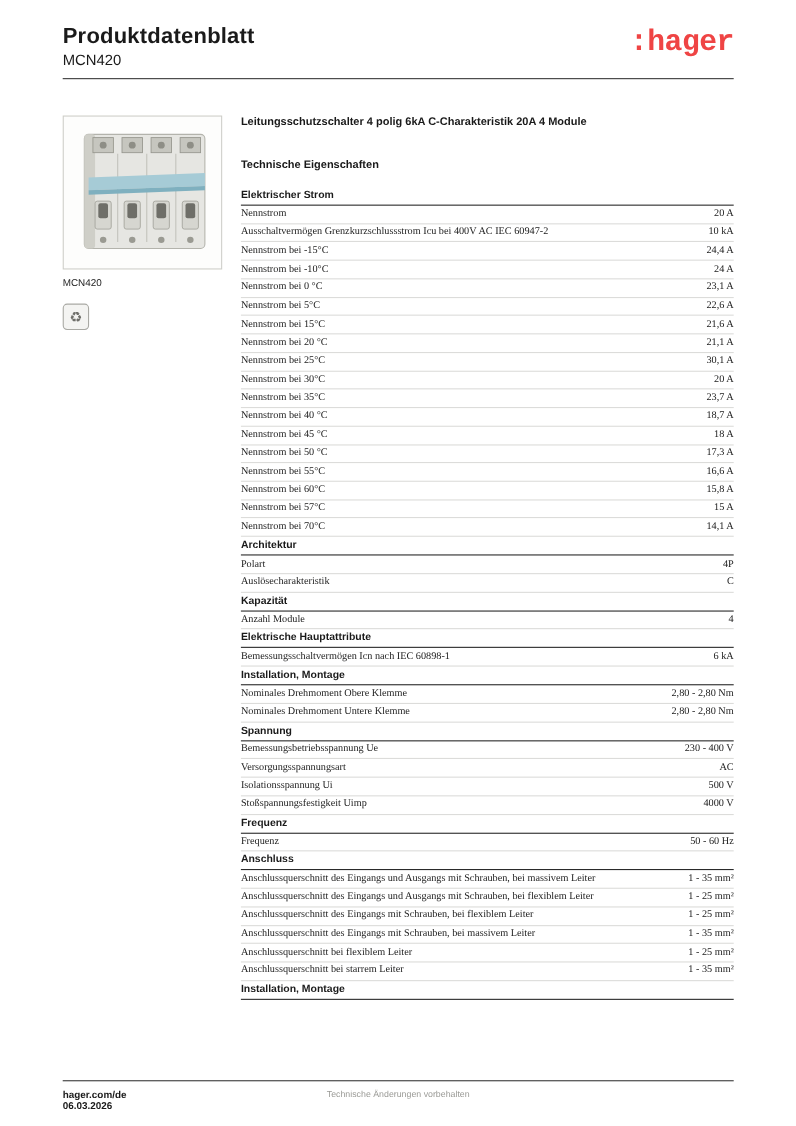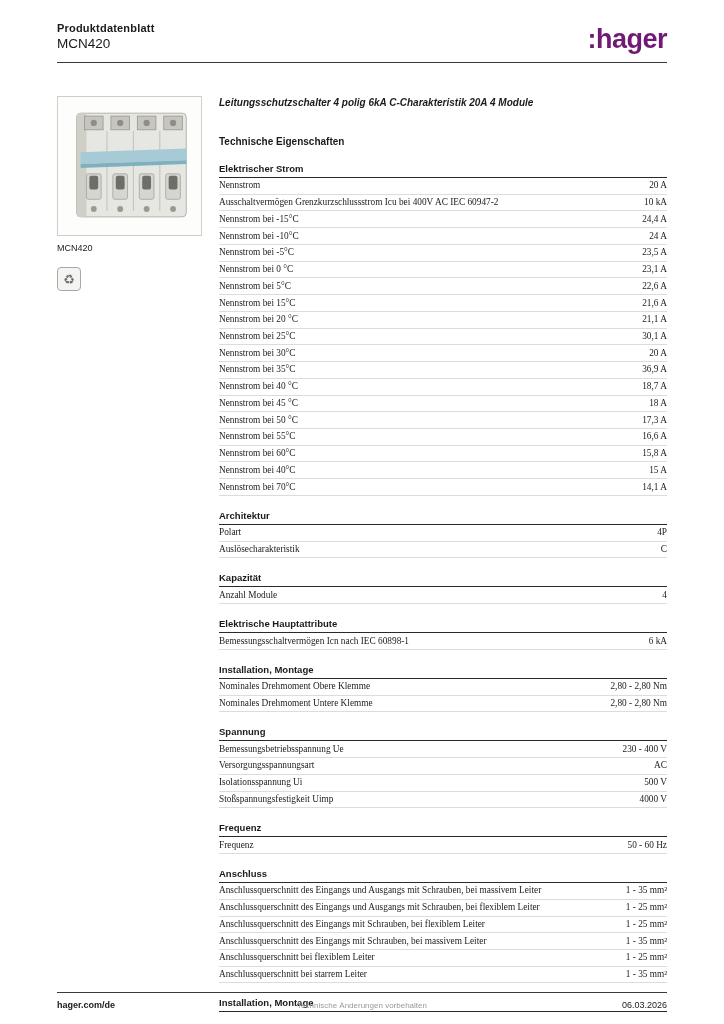--- a/index.html
+++ b/index.html
@@ -11,21 +11,21 @@
     position: relative;
     overflow: hidden;
   }
   .page { position: absolute; inset: 0; padding: 22px 57px 0 57px; }
 
   
   .header {
     display: flex; justify-content: space-between; align-items: flex-start;
     border-bottom: 1px solid #3a3a3a; padding-bottom: 9px;
   }
-  .doc-title { font-size: 11px; font-weight: bold; letter-spacing: .2px; }
+  .doc-title { font-size: 20px; font-weight: bold; letter-spacing: .2px; }
   .doc-subtitle { font-size: 13.5px; margin-top: 2px; }
   .logo { font-size: 27px; font-weight: bold; line-height: 1; margin-top: 4px; letter-spacing: -.5px; }
 
   
   .content { display: flex; gap: 17px; margin-top: 33px; }
   .left-col { width: 145px; flex: 0 0 145px; }
   .right-col { flex: 1; min-width: 0; }
 
   .product-image-box {
     width: 145px; height: 140px;
@@ -34,63 +34,63 @@
     display: flex; align-items: center; justify-content: center;
   }
   .image-caption { font-size: 9px; color: #222; margin-top: 7px; }
   .badge-box {
     margin-top: 14px; width: 24px; height: 24px;
     border: 1px solid #a9a9a4; border-radius: 4px;
     display: flex; align-items: center; justify-content: center;
     color: #6f6f6a; font-size: 13px; background: #f4f4f2;
   }
 
-  .product-title { font-size: 10px; font-weight: bold; line-height: 1.3; font-style: italic; }
+  .product-title { font-size: 10px; font-weight: bold; line-height: 1.3; }
   .tech-heading { font-size: 10px; font-weight: bold; margin-top: 27px; }
 
   .specs { margin-top: 14px; }
   .section-heading {
     font-size: 9.5px; font-weight: bold;
     border-bottom: 1px solid #2a2a2a;
-    padding: 2px 0 3px 0; margin-top: 12px;
+    padding: 2px 0 3px 0; 
   }
   .section-heading:first-child { margin-top: 0; }
   .spec-row {
     display: flex; justify-content: space-between; align-items: baseline;
     border-bottom: 1px solid #dcdcda;
     padding: 2.4px 0 2.2px 0;
     font-size: 9.3px; line-height: 1.2; font-family: Liberation Serif, serif;
   }
   .spec-label { color: #222; padding-right: 12px; }
   .spec-value { color: #222; white-space: nowrap; text-align: right; }
 
   
   .footer {
     position: absolute; left: 57px; right: 57px; bottom: 14px;
     border-top: 1px solid #3a3a3a; padding-top: 7px;
   }
-  .footer-inner { position: relative; display: flex; justify-content: space-between; align-items: flex-end; }
+  .footer-inner { position: relative; display: flex; justify-content: space-between; align-items: flex-start; flex-direction: column; }
   .footer-left { font-size: 9px; font-weight: bold; color: #1a1a1a; text-decoration: none; }
   .footer-center {
     position: absolute; left: 50%; transform: translateX(-50%);
     font-size: 8px; color: #9a9a96;
   }
-  .footer-right { font-size: 9px; font-weight: normal; }
+  .footer-right { font-size: 9px; font-weight: bold; }
 </style>
 </head>
 <body>
 
 <div class="page">
 
   <div class="header">
     <div>
       <div class="doc-title">Produktdatenblatt</div>
       <div class="doc-subtitle">MCN420</div>
     </div>
-    <div class="logo" id="brand-logo" style="color: #701a75;">:hager</div>
+    <div class="logo" id="brand-logo" style="color: #ef4444; font-family: Liberation Mono, monospace;">:hager</div>
   </div>
 
   <div class="content">
 
     <div class="left-col">
       <div class="product-image-box">
         <svg width="137" height="130" viewBox="0 0 140 132">
 
           <rect x="16" y="12" width="112" height="106" rx="4" fill="#e6e6e2" stroke="#b3b3ac" stroke-width="1"></rect>
           <rect x="16" y="12" width="10" height="106" rx="3" fill="#cfcfc8"></rect>
@@ -155,24 +155,20 @@
           </div>
           <div class="spec-row">
             <span class="spec-label">Nennstrom bei -15°C</span>
             <span class="spec-value">24,4 A</span>
           </div>
           <div class="spec-row">
             <span class="spec-label">Nennstrom bei -10°C</span>
             <span class="spec-value">24 A</span>
           </div>
           <div class="spec-row">
-            <span class="spec-label">Nennstrom bei -5°C</span>
-            <span class="spec-value">23,5 A</span>
-          </div>
-          <div class="spec-row">
             <span class="spec-label">Nennstrom bei 0 °C</span>
             <span class="spec-value">23,1 A</span>
           </div>
           <div class="spec-row">
             <span class="spec-label">Nennstrom bei 5°C</span>
             <span class="spec-value">22,6 A</span>
           </div>
           <div class="spec-row">
             <span class="spec-label">Nennstrom bei 15°C</span>
             <span class="spec-value">21,6 A</span>
@@ -184,21 +180,21 @@
           <div class="spec-row">
             <span class="spec-label">Nennstrom bei 25°C</span>
             <span class="spec-value">30,1 A</span>
           </div>
           <div class="spec-row">
             <span class="spec-label">Nennstrom bei 30°C</span>
             <span class="spec-value">20 A</span>
           </div>
           <div class="spec-row">
             <span class="spec-label">Nennstrom bei 35°C</span>
-            <span class="spec-value">36,9 A</span>
+            <span class="spec-value">23,7 A</span>
           </div>
           <div class="spec-row">
             <span class="spec-label">Nennstrom bei 40 °C</span>
             <span class="spec-value">18,7 A</span>
           </div>
           <div class="spec-row">
             <span class="spec-label">Nennstrom bei 45 °C</span>
             <span class="spec-value">18 A</span>
           </div>
           <div class="spec-row">
@@ -207,21 +203,21 @@
           </div>
           <div class="spec-row">
             <span class="spec-label">Nennstrom bei 55°C</span>
             <span class="spec-value">16,6 A</span>
           </div>
           <div class="spec-row">
             <span class="spec-label">Nennstrom bei 60°C</span>
             <span class="spec-value">15,8 A</span>
           </div>
           <div class="spec-row">
-            <span class="spec-label">Nennstrom bei 40°C</span>
+            <span class="spec-label">Nennstrom bei 57°C</span>
             <span class="spec-value">15 A</span>
           </div>
           <div class="spec-row">
             <span class="spec-label">Nennstrom bei 70°C</span>
             <span class="spec-value">14,1 A</span>
           </div>
           <div class="section-heading">Architektur</div>
           <div class="spec-row">
             <span class="spec-label">Polart</span>
             <span class="spec-value">4P</span>

